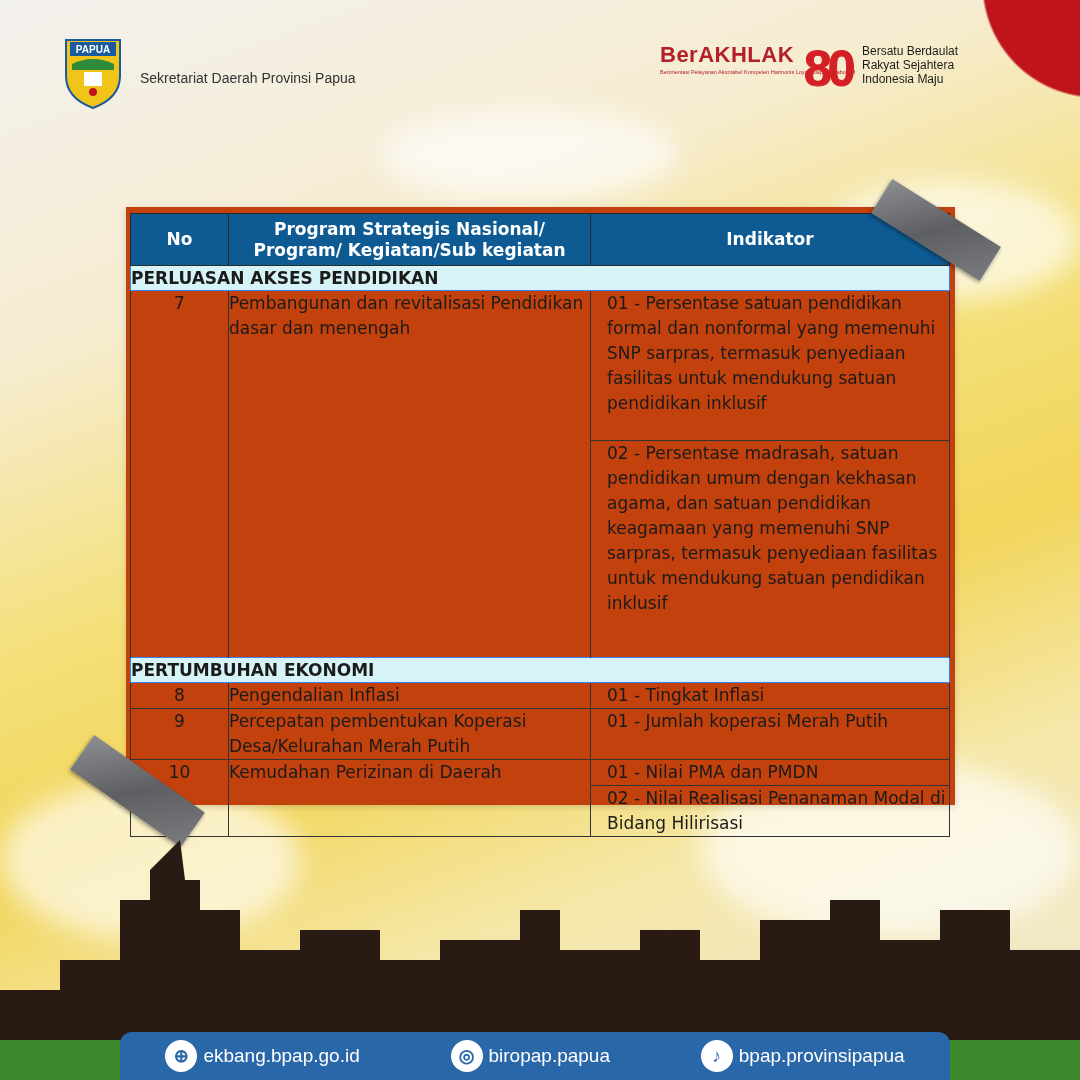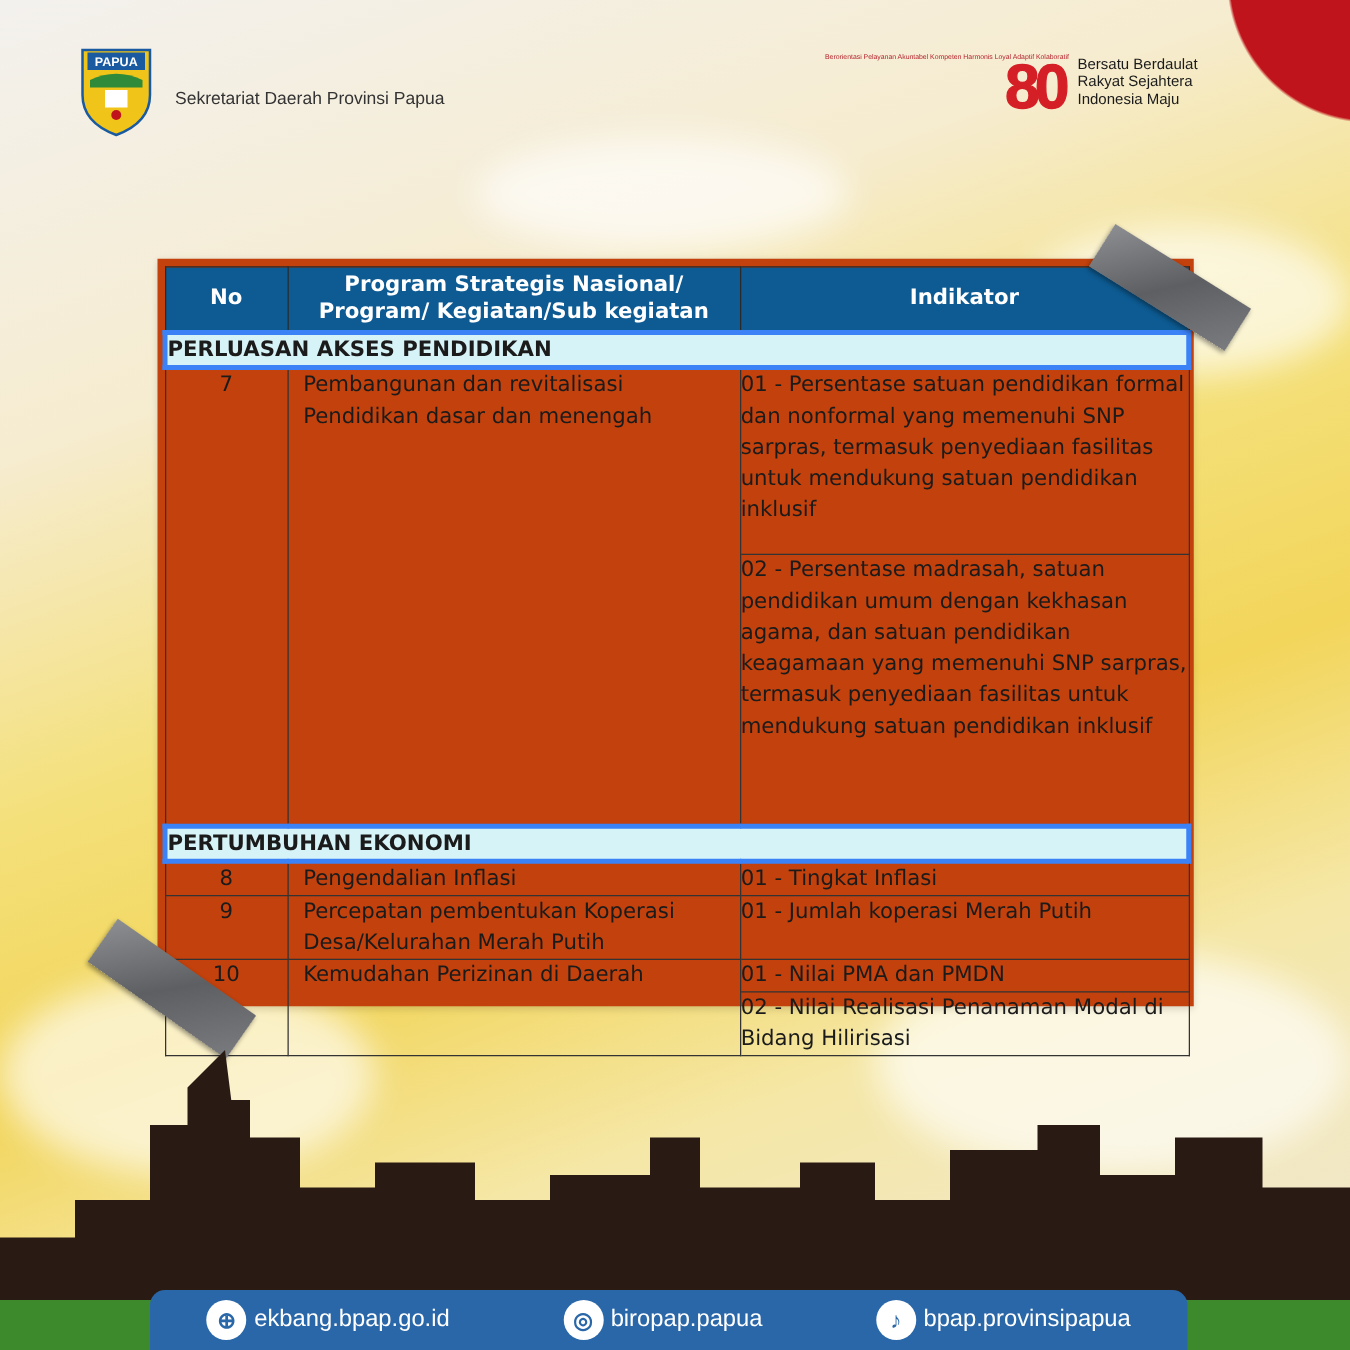--- a/index.html
+++ b/index.html
@@ -14,24 +14,24 @@
 .org .t2{font-size:14px;color:#333;margin-top:16px}
 .akhlak{position:absolute;left:600px;top:8px}
 .akhlak .big{font-size:22px;font-weight:bold;color:#b3202a;letter-spacing:.5px}
 .akhlak .small{font-size:5.5px;color:#b3202a;margin-top:1px}
 .eighty{position:absolute;left:744px;top:6px;font-size:50px;font-weight:bold;color:#d51f26;letter-spacing:-4px;-webkit-text-stroke:1px #d51f26}
 .slogan{position:absolute;left:802px;top:10px;font-size:12px;font-weight:normal;color:#1b1b1b;line-height:14px}
 .card{position:absolute;left:126px;top:207px;width:829px;height:598px;background:#c2410c;box-shadow:0 2px 6px rgba(0,0,0,.15)}
 table{position:absolute;left:4px;top:6px;border-collapse:collapse;font-family:"DejaVu Sans",sans-serif;width:819px;table-layout:fixed}
 th{background:#0d5b92;color:#fff;font-size:17px;font-weight:bold;border:1px solid #2a2a2a;height:52px;line-height:21px}
 td{border-left:1px solid #333;border-right:1px solid #333;font-size:17px;color:#1b1b1b;vertical-align:top;line-height:25px}
-tr.sec td{background:#d6f3f8;font-weight:bold;border:4px solid #3b82f6;height:25px;line-height:24px;padding-left:0}
+tr.sec td{background:#d6f3f8;font-weight:bold;border:1px solid #3b82f6;height:25px;line-height:24px;padding-left:0}
 td.no{text-align:center}
-td.prog{padding-left:12px}
-td.ind{padding-left:0}
+td.prog{}
+td.ind{padding-left:16px}
 .bb{border-bottom:1px solid #333}
 .tape{position:absolute;background:linear-gradient(135deg,#8d8e92,#5e5f63 50%,#7a7b7f);box-shadow:0 2px 4px rgba(0,0,0,.4)}
 .skyline{position:absolute;left:0;bottom:40px;width:1080px;height:200px}
 .footer{position:absolute;left:120px;bottom:0;width:830px;height:48px;background:#2a67a8;border-radius:12px 12px 0 0;display:flex;align-items:center;justify-content:space-around;color:#fff;font-size:19px}
 .footer .item{display:flex;align-items:center;gap:6px}
 .footer .ic{width:32px;height:32px;border-radius:50%;background:#fff;color:#2a67a8;display:flex;align-items:center;justify-content:center;font-size:18px;font-weight:bold}
 .grass{position:absolute;left:0;bottom:0;width:1080px;height:40px;background:#3d8a2c}
 </style>
 </head>
 <body>
@@ -48,20 +48,21 @@
   <rect x="10" y="6" width="46" height="14" fill="#1a5aa0"></rect>
   <text x="33" y="17" font-size="10" fill="#fff" text-anchor="middle" font-weight="bold" font-family="Liberation Sans, sans-serif">PAPUA</text>
   <path d="M12 28 Q33 18 54 28 L54 34 L12 34Z" fill="#2f8a3a"></path>
   <rect x="24" y="36" width="18" height="14" fill="#fff"></rect>
   <circle cx="33" cy="56" r="4" fill="#c0141c"></circle>
  </svg>
  <div class="org">
   <div class="t2">Sekretariat Daerah Provinsi Papua</div>
  </div>
  <div class="akhlak">
+  <div class="big">BerAKHLAK</div>
   <div class="small">Berorientasi Pelayanan Akuntabel Kompeten Harmonis Loyal Adaptif Kolaboratif</div>
  </div>
  <div class="eighty">80</div>
  <div class="slogan">
   <div>Bersatu Berdaulat</div>
   <div>Rakyat Sejahtera</div>
   <div>Indonesia Maju</div>
  </div>
 </div>
 

